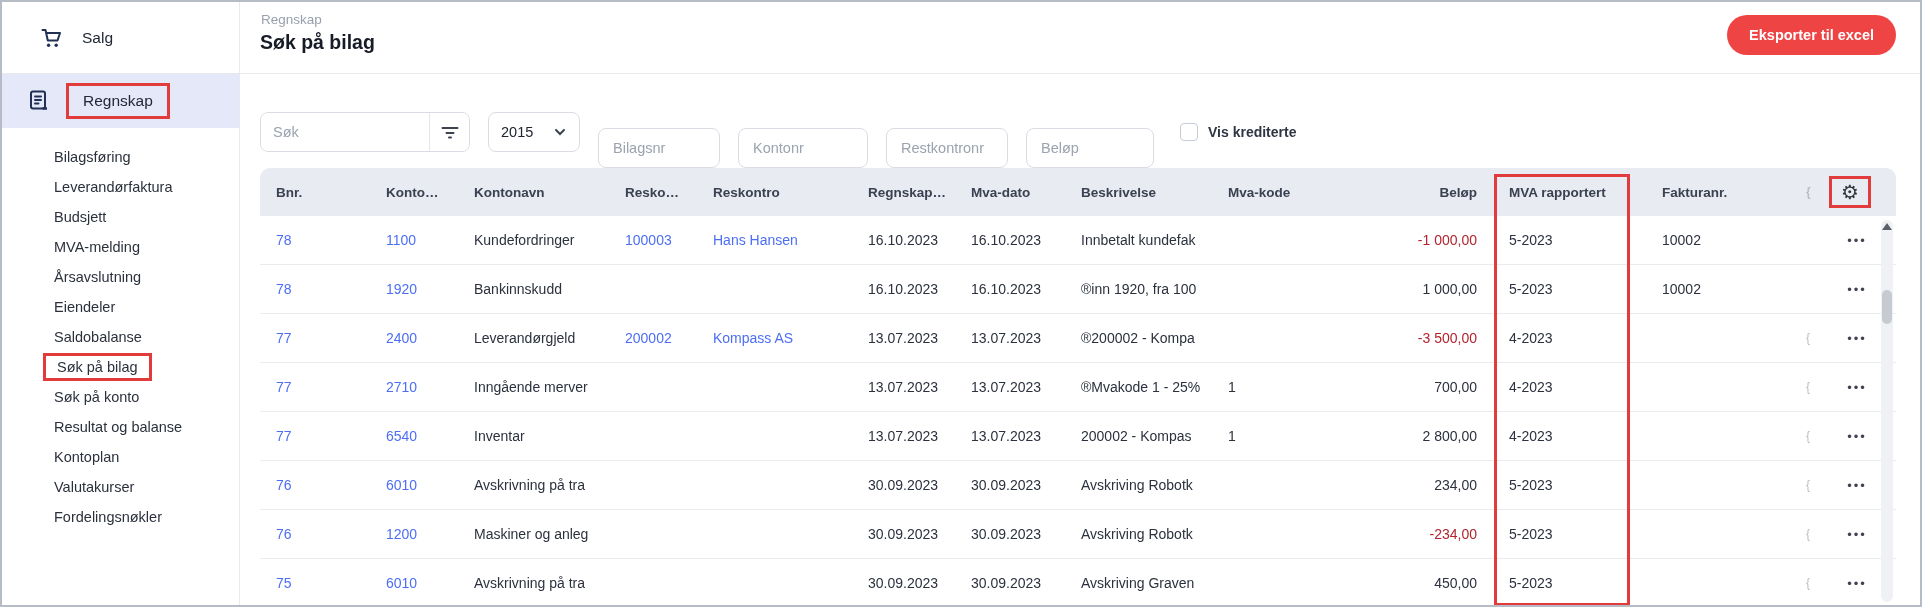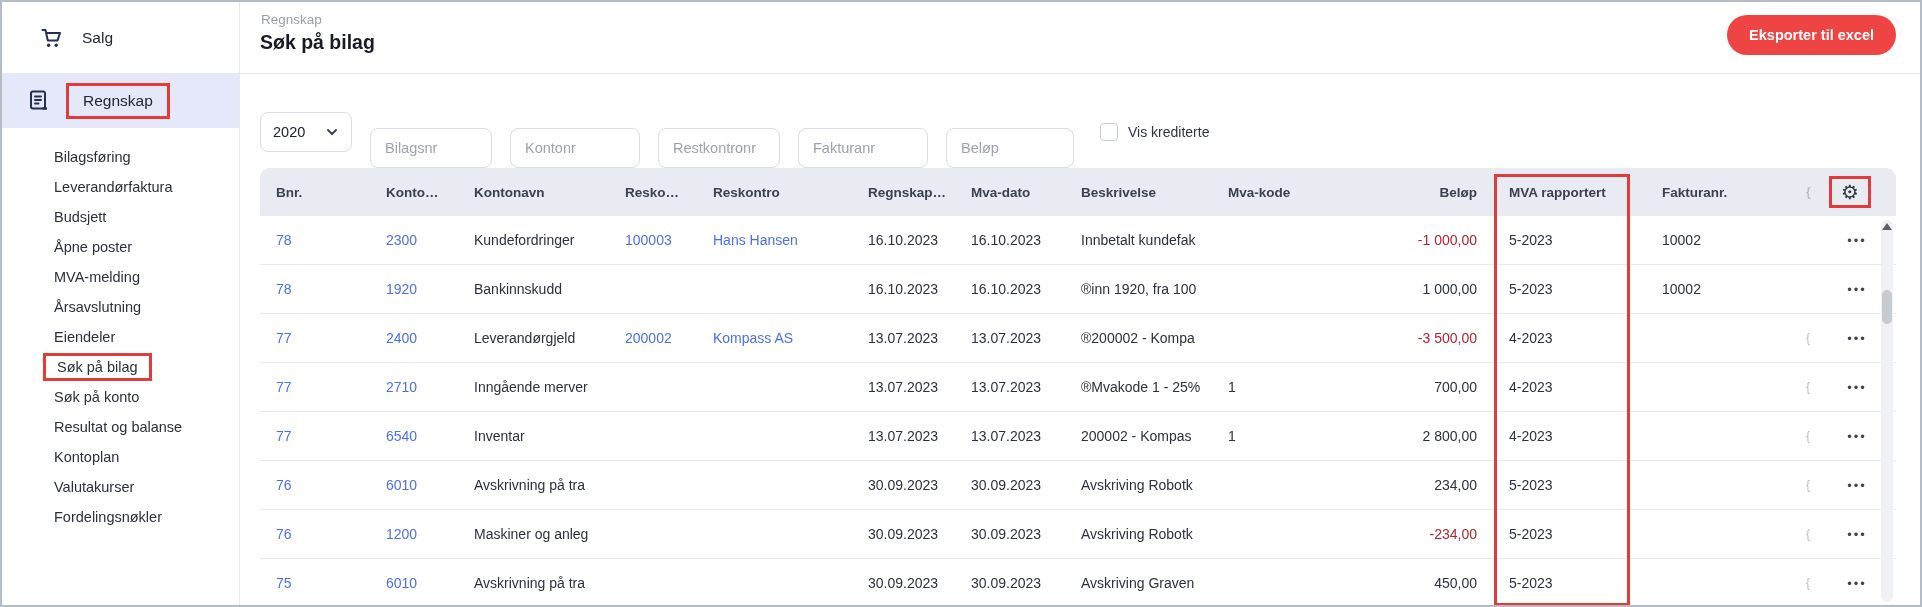--- a/index.html
+++ b/index.html
@@ -44,21 +44,21 @@
                 border-left:1px solid #e2e5ea; cursor:pointer; background:#fff; }
   .select { width:92px; height:40px; border:1px solid #d9dde3; border-radius:8px;
             display:flex; align-items:center; justify-content:space-between;
             padding:0 12px; font-size:14.5px; color:#20242e; cursor:pointer; background:#fff; }
   .f-input { height:40px; border:1px solid #d9dde3; border-radius:8px; padding:0 14px;
              font-size:14.5px; color:#20242e; font-family:"Liberation Sans", sans-serif; outline:none;margin-top:32px; }
   .f-input::placeholder { color:#9aa3ae; }
   .w122 { width:122px; } .w130 { width:130px; } .w128 { width:128px; }
   .chk-wrap { display:flex; align-items:center; gap:10px; margin-left:8px; cursor:pointer; }
   .chk { width:18px; height:18px; border:1.5px solid #c6ccd4; border-radius:4px; background:#fff; }
-  .chk-label { font-size:14px; color:#2f3542; white-space:nowrap; }
+  .chk-label { font-size:14px; color:#2f3542; white-space:nowrap;font-weight:bold; }
 
   
   .table-wrap { position:relative; margin:16px 24px 0 20px; height:440px; overflow:hidden; }
   .grid { display:grid; align-items:center;
           grid-template-columns:110px 88px 151px 88px 155px 103px 110px 147px 120px 1fr 133px 178px 22px 54px 16px; }
   .thead { height:48px; background:#e9ebf2; border-radius:10px 10px 0 0; }
   .hcell { font-size:13.5px; font-weight:700; color:#3a4150; padding-left:16px; white-space:nowrap; overflow:hidden; }
   .row { height:49px; border-bottom:1px solid #e9ebee; background:#fff; }
   .cell { font-size:14px; color:#2b313d; padding-left:16px; white-space:nowrap; }
   .clip { overflow:hidden; }
@@ -115,30 +115,30 @@
         <li class="subitem">
     <span>Bilagsføring</span>
   </li>
         <li class="subitem">
     <span>Leverandørfaktura</span>
   </li>
         <li class="subitem">
     <span>Budsjett</span>
   </li>
         <li class="subitem">
-    <span>Åpne poster</span>
-  </li>
-        <li class="subitem">
     <span>MVA-melding</span>
   </li>
         <li class="subitem">
     <span>Årsavslutning</span>
   </li>
         <li class="subitem">
     <span>Eiendeler</span>
+  </li>
+        <li class="subitem">
+    <span>Saldobalanse</span>
   </li>
         <li class="subitem">
     <span class="red-box-item">Søk på bilag</span>
   </li>
         <li class="subitem">
     <span>Søk på konto</span>
   </li>
         <li class="subitem">
     <span>Resultat og balanse</span>
   </li>
@@ -155,30 +155,37 @@
   </aside>
 
   <div class="main">
     <div class="main-header">
       <div class="breadcrumb">Regnskap</div>
       <div class="page-title">Søk på bilag</div>
       <button class="export-btn">Eksporter til excel</button>
     </div>
 
     <div class="filters">
+      <div class="search-group">
+        <input type="text" placeholder="Søk" style="">
+        <span class="filter-btn">
+          <svg width="22" height="22" viewBox="0 0 22 22" fill="none" stroke="#3d4450" stroke-width="2" stroke-linecap="round">
+              <path d="M3.5 7h15M7.5 12h7M10 16.5h2"></path>
+            </svg>
+        </span>
+      </div>
       <div class="select">
-        <span>2020</span>
+        <span>2015</span>
         <svg width="14" height="14" viewBox="0 0 14 14" fill="none" stroke="#3d4450" stroke-width="2" stroke-linecap="round">
             <path d="M3 5l4 4 4-4"></path>
           </svg>
       </div>
       <input class="f-input w122" type="text" placeholder="Bilagsnr" style="">
       <input class="f-input w130" type="text" placeholder="Kontonr" style="">
       <input class="f-input w122" type="text" placeholder="Restkontronr" style="">
-      <input class="f-input w130" type="text" placeholder="Fakturanr" style="">
       <input class="f-input w128" type="text" placeholder="Beløp" style="">
       <span class="chk-wrap">
         <span class="chk"></span>
         <span class="chk-label">Vis krediterte</span>
       </span>
     </div>
 
     <div class="table-wrap">
       <div class="thead grid">
         <div class="hcell">Bnr.</div>
@@ -198,21 +205,21 @@
           <span class="gearbox">
               <span class="gear">⚙</span>
             </span>
         </div>
         <div></div>
       </div>
 
       <div>
           <div class="row grid">
     <a class="cell link">78</a>
-    <a class="cell link">2300</a>
+    <a class="cell link">1100</a>
     <div class="cell clip">Kundefordringer</div>
     <a class="cell link">100003</a>
     <a class="cell link clip">Hans Hansen</a>
     <div class="cell">16.10.2023</div>
     <div class="cell">16.10.2023</div>
     <div class="cell clip">Innbetalt kundefak</div>
     <div class="cell"></div>
     <div class="cell amount neg">-1 000,00</div>
     <div class="cell">5-2023</div>
     <div class="cell fakturanr">10002</div>

